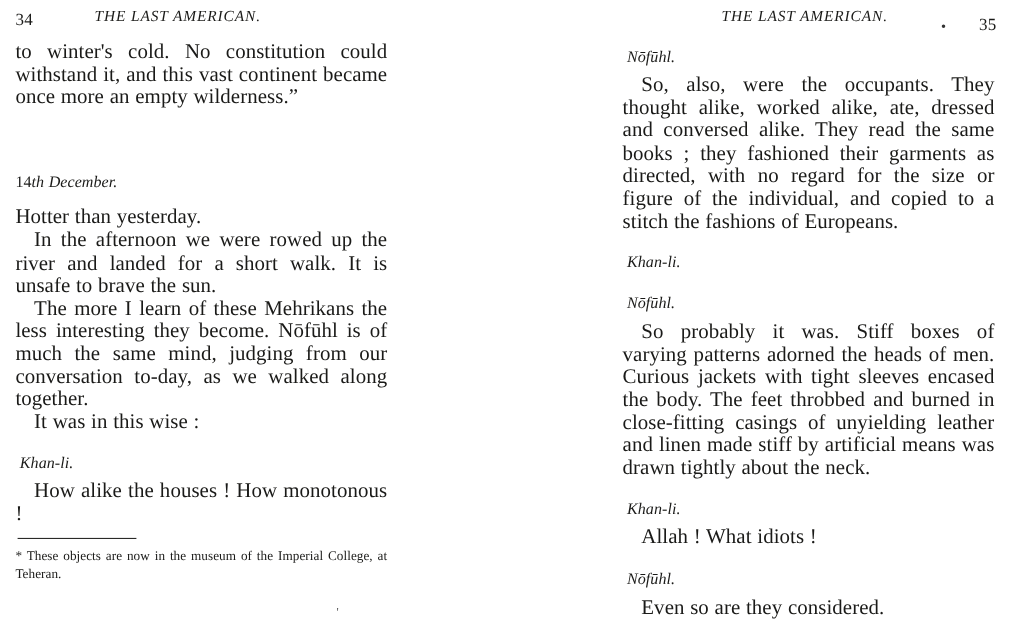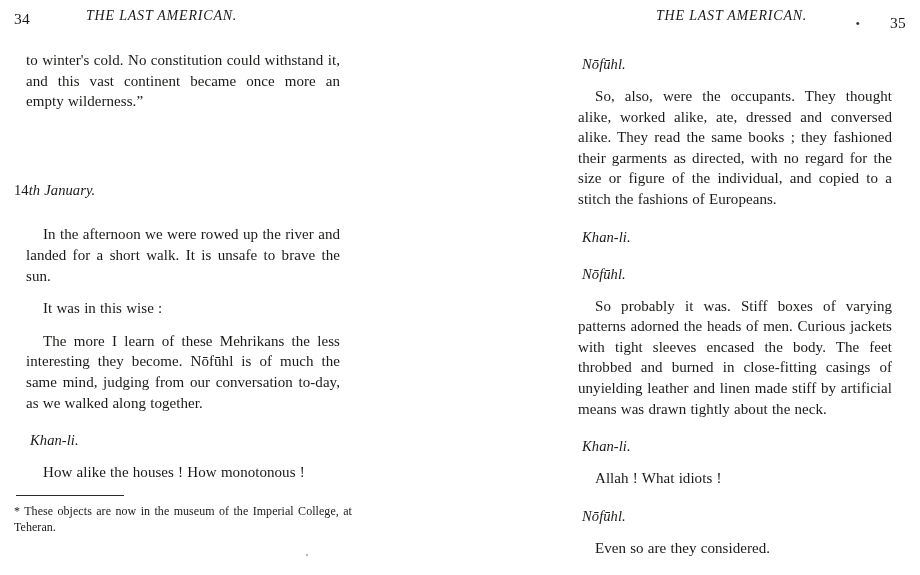--- a/index.html
+++ b/index.html
@@ -61,34 +61,34 @@
     color: #333;
   }
 
   .body-text {
     position: absolute;
     top: 38px;
     left: 0;
     width: 338px;
   }
   p {
-    margin: 12px;
-    font-size: 15px;
+    margin: 0;
+    font-size: 19px;
     line-height: 20.6px;
     text-align: justify;
     text-align-last: left;
     letter-spacing: 0.05px;
     word-spacing: 0.4px;
   }
   p.indent { text-indent: 17px; }
   p.noindent { text-indent: 0; }
   .ital { font-style: italic; }
 
   .speaker {
-    margin: 16px;
+    margin: 4px;
     text-align: center;
     font-style: italic;
     font-size: 14.6px;
     line-height: 20px;
   }
   .sp-gap-before { margin-top: 17px; }
   .sp-gap-after { margin-bottom: 6px; }
 
   .datehead {
     text-align: right;
@@ -135,27 +135,28 @@
       <span class="head-title head-title-left">THE LAST AMERICAN.</span>
     </div>
 
     <div class="body-text">
 
       <p class="noindent">to winter's cold.  No constitution could withstand it, and this vast continent became once more an empty wilderness.”</p>
 
 
       <div class="gap-lg"></div>
 
-      <p class="datehead"><span>14</span><span class="ital">th January.</span></p>
+      <p class="datehead"><span>14</span><span class="ital">th December.</span></p>
 
       <div class="gap-sm"></div>
 
+      <p class="noindent">Hotter than yesterday.</p>
       <p class="indent">In the afternoon we were rowed up the river and landed for a short walk.  It is unsafe to brave the sun.</p>
+      <p class="indent">The more I learn of these Mehrikans the less interesting they become.  Nōfūhl is of much the same mind, judging from our conversation to-day, as we walked along together.</p>
       <p class="indent">It was in this wise :</p>
-      <p class="indent">The more I learn of these Mehrikans the less interesting they become.  Nōfūhl is of much the same mind, judging from our conversation to-day, as we walked along together.</p>
 
       <p class="speaker sp-gap-before sp-gap-after">Khan-li.</p>
 
       <p class="indent">How alike the houses !  How monotonous !</p>
 
       <div class="footnote-rule"></div>
       <p class="footnote">* These objects are now in the museum of the Imperial College, at Teheran.</p>
     </div>
 
     <div class="stray-mark">'</div>

